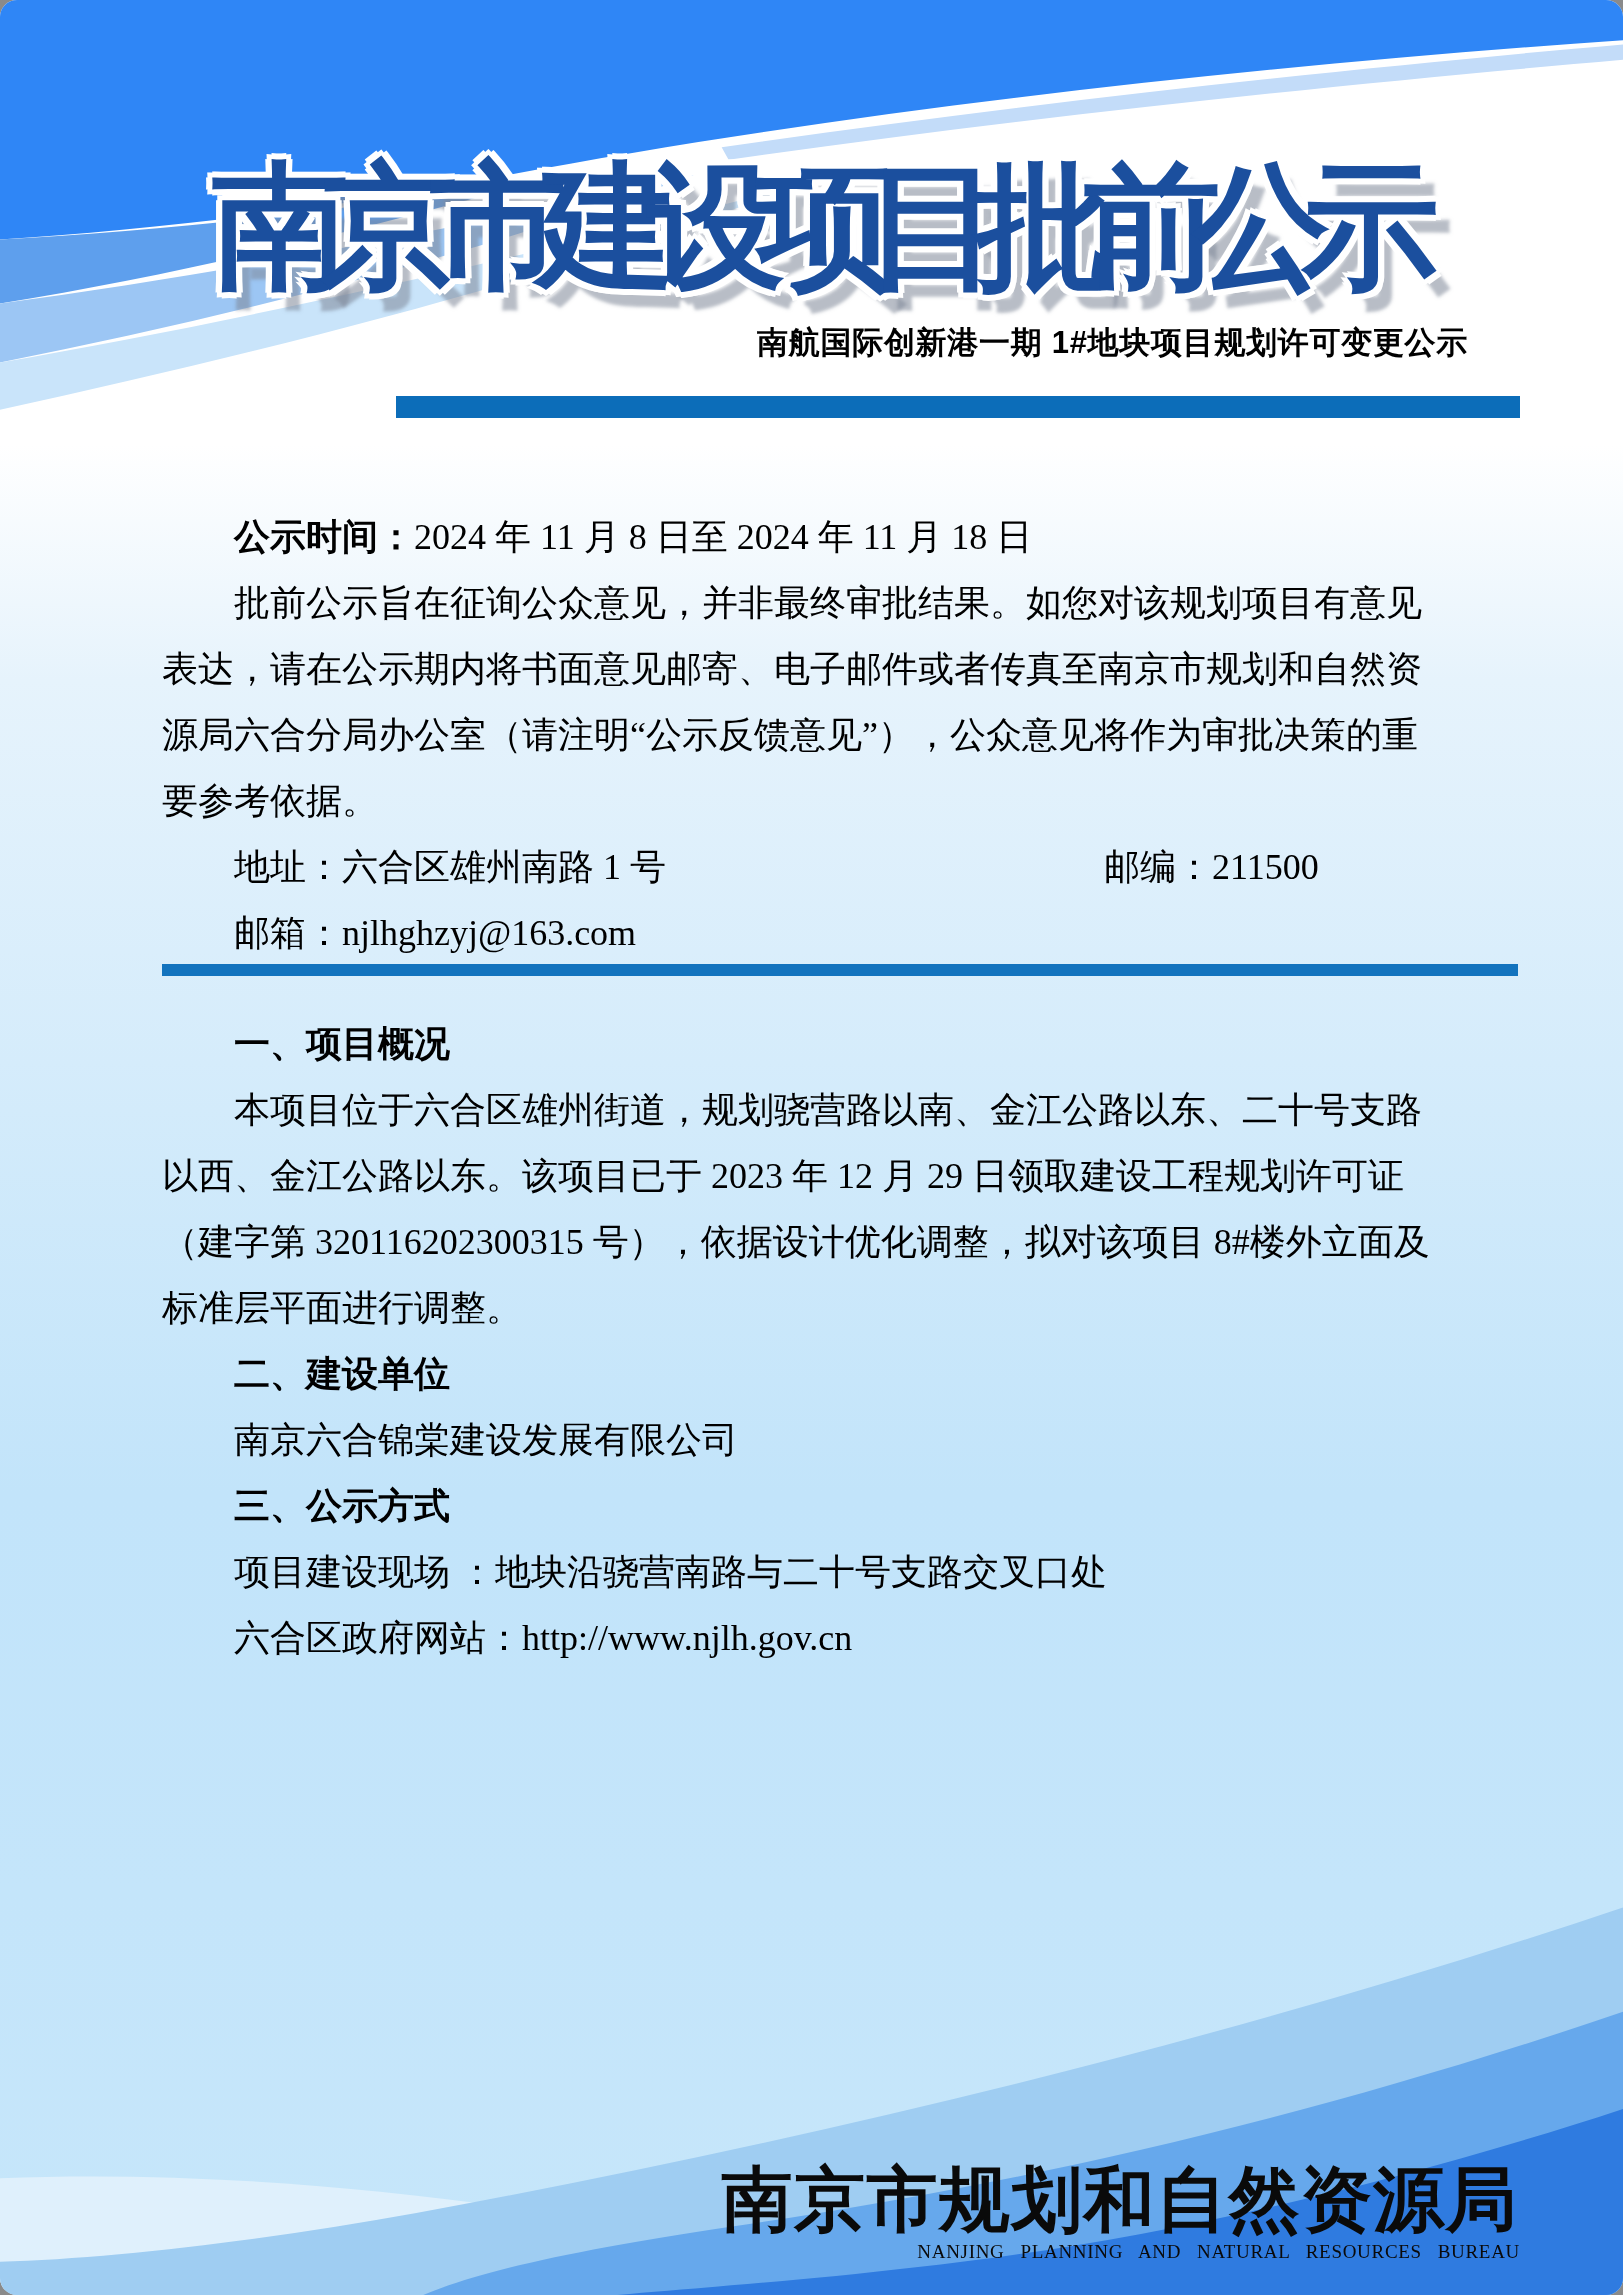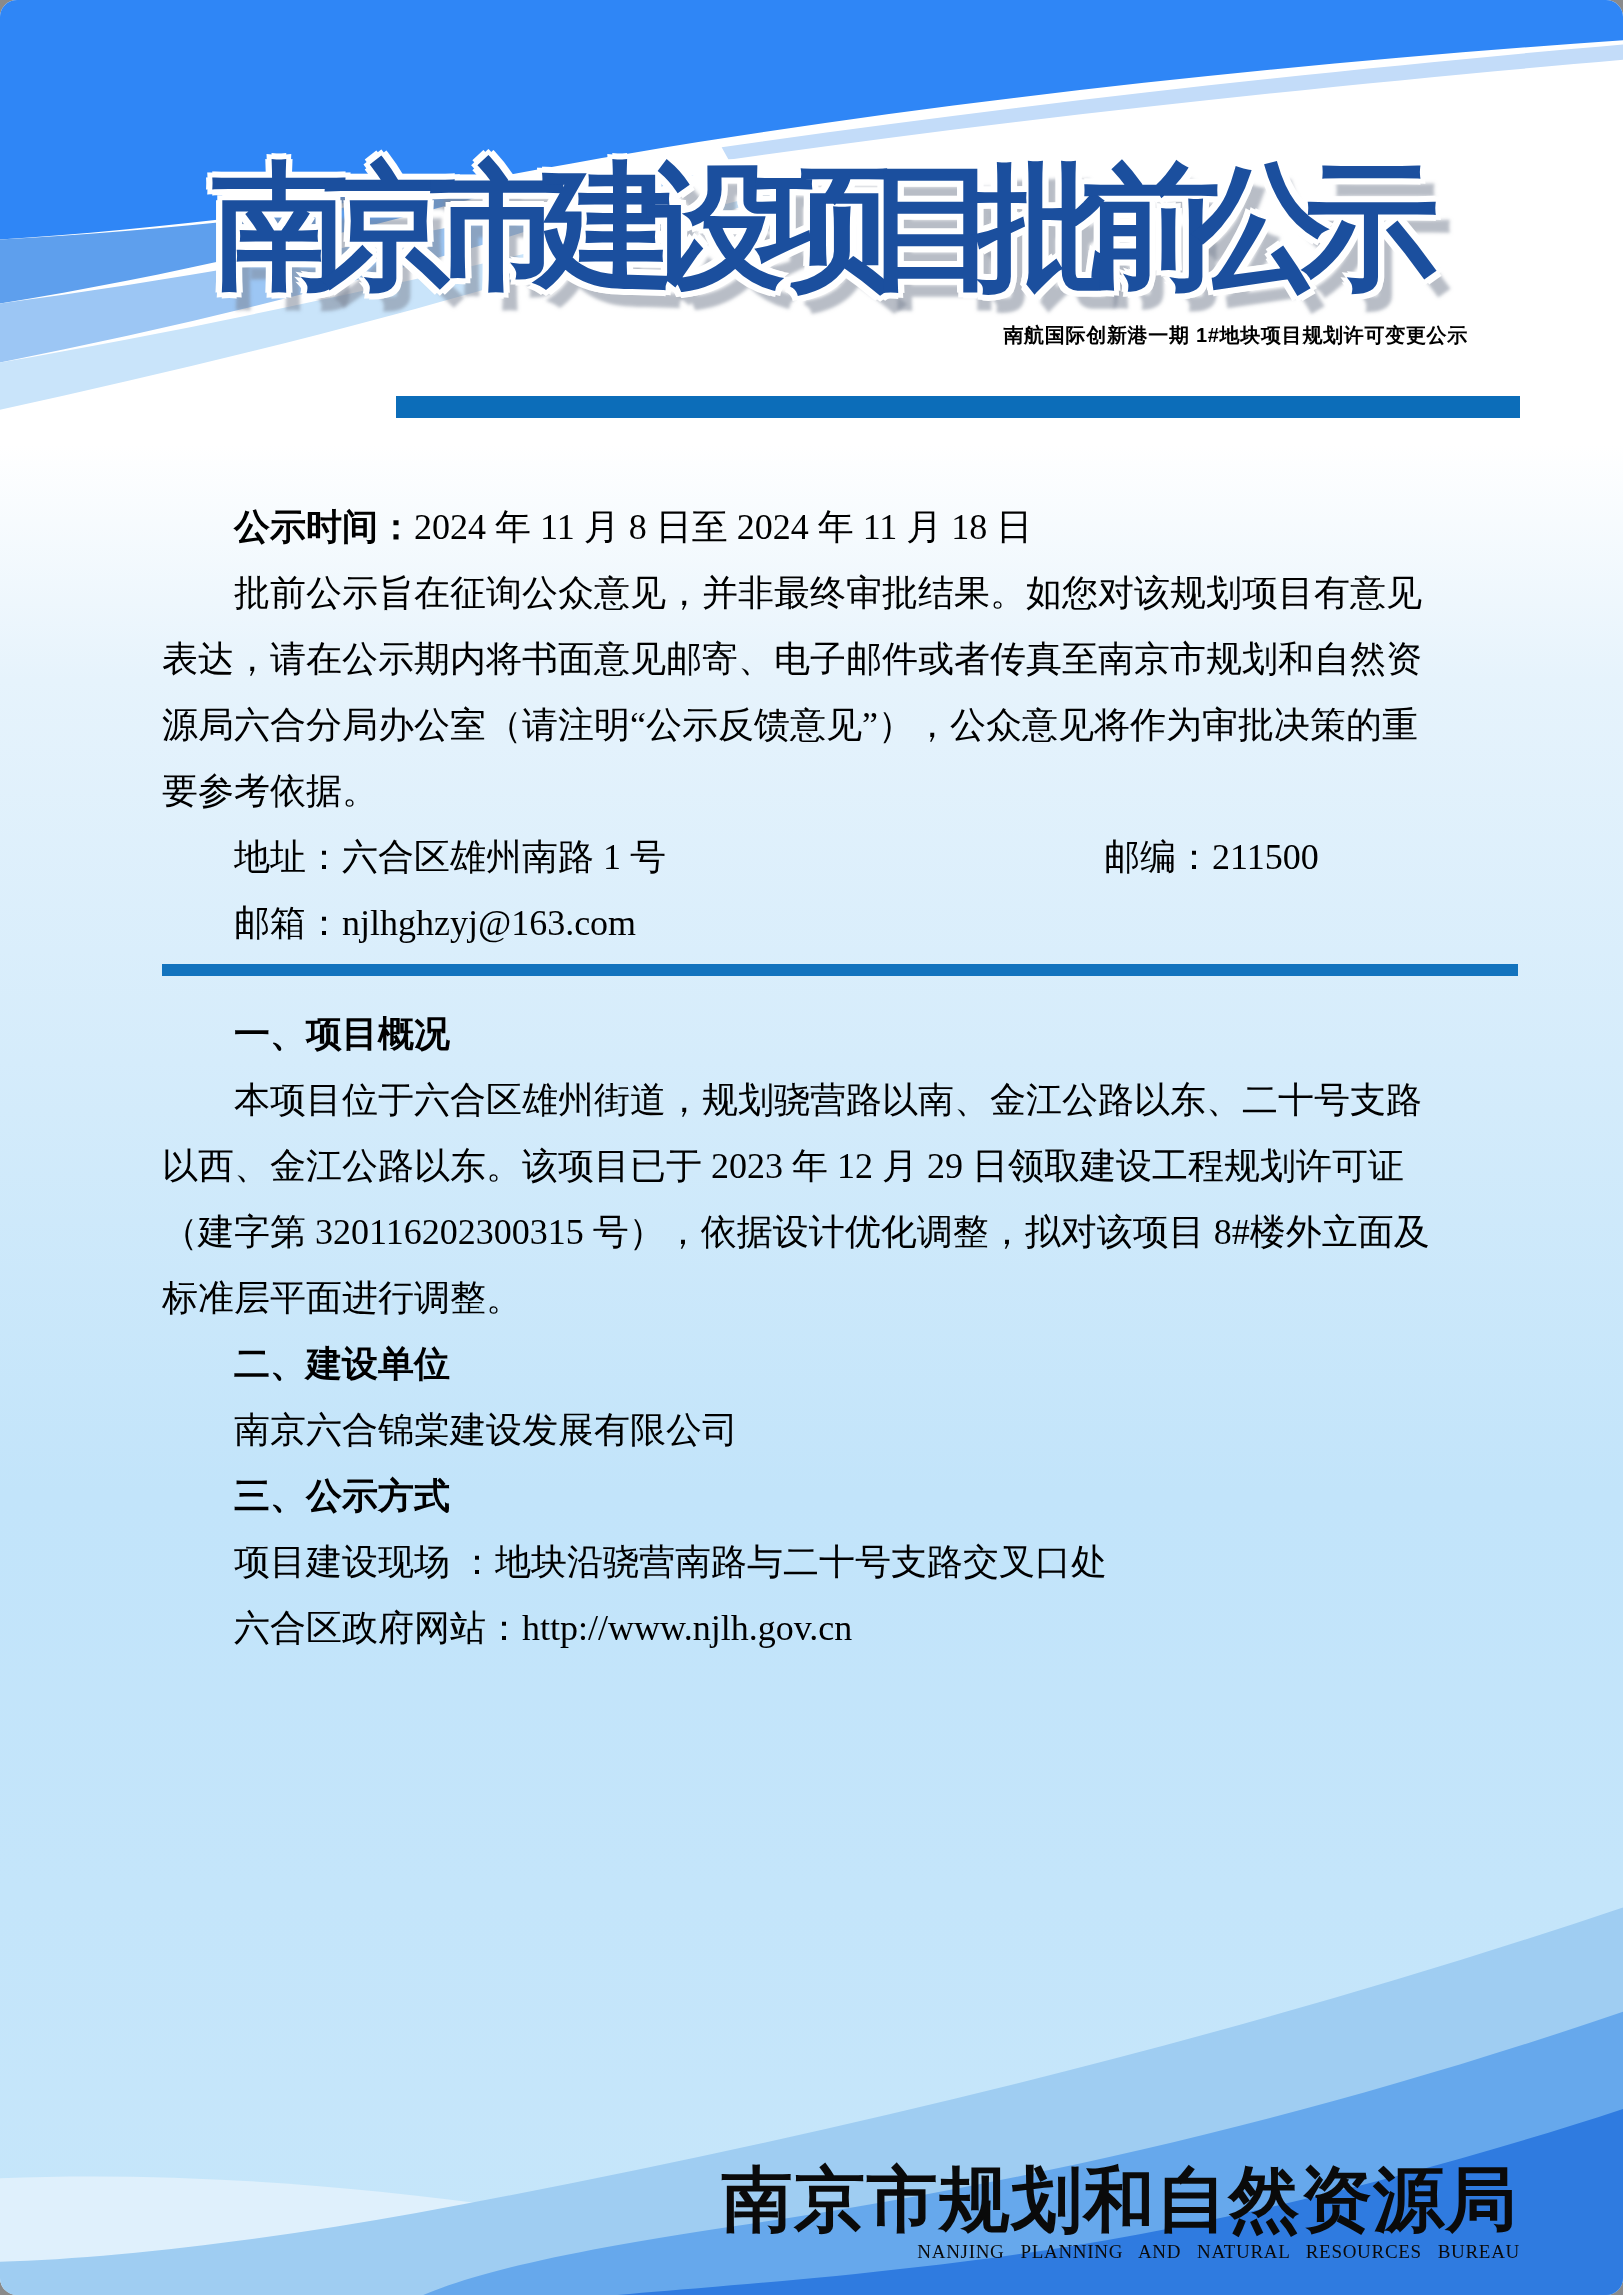--- a/index.html
+++ b/index.html
@@ -37,33 +37,33 @@
     text-shadow:
       -4.9px -4.9px 0 #ffffff, 4.9px -4.9px 0 #ffffff,
       -4.9px 4.9px 0 #ffffff, 4.9px 4.9px 0 #ffffff,
       0 -6.2px 0 #ffffff, 0 6.2px 0 #ffffff,
       -6.2px 0 0 #ffffff, 6.2px 0 0 #ffffff,
       14px 18px 3.5px rgba(125,135,152,0.55);
   }
   .subtitle{
     position:absolute;top:322px;right:155px;
     font-family:"Liberation Sans","DejaVu Sans",sans-serif;
-    font-weight:700;font-size:20px;color:#000;
+    font-weight:700;font-size:31px;color:#000;
     letter-spacing:0.7px;white-space:nowrap;
   }
   .title-bar{
     position:absolute;left:396px;top:396px;
     width:1124px;height:21.5px;
     background:var(--accent_bar);
   }
   .content{
     position:absolute;left:162px;top:494px;width:1303px;
     font-size:36px;color:#000;
   }
-  .line{height:66px;line-height:66px;white-space:nowrap;}
+  .line{height:66px;line-height:86px;white-space:nowrap;}
   .indent{padding-left:72px;}
   .h{font-family:"Liberation Sans","DejaVu Sans",sans-serif;font-weight:700;}
   .serif{font-family:"Liberation Serif","DejaVu Serif",serif;}
   .row{position:relative;}
   .row .right{position:absolute;left:942px;top:0;}
   .separator{
     margin-top:8.3px;height:11.8px;width:1356px;
     background:var(--separator_blue);
   }
   .sections{margin-top:25px;}

